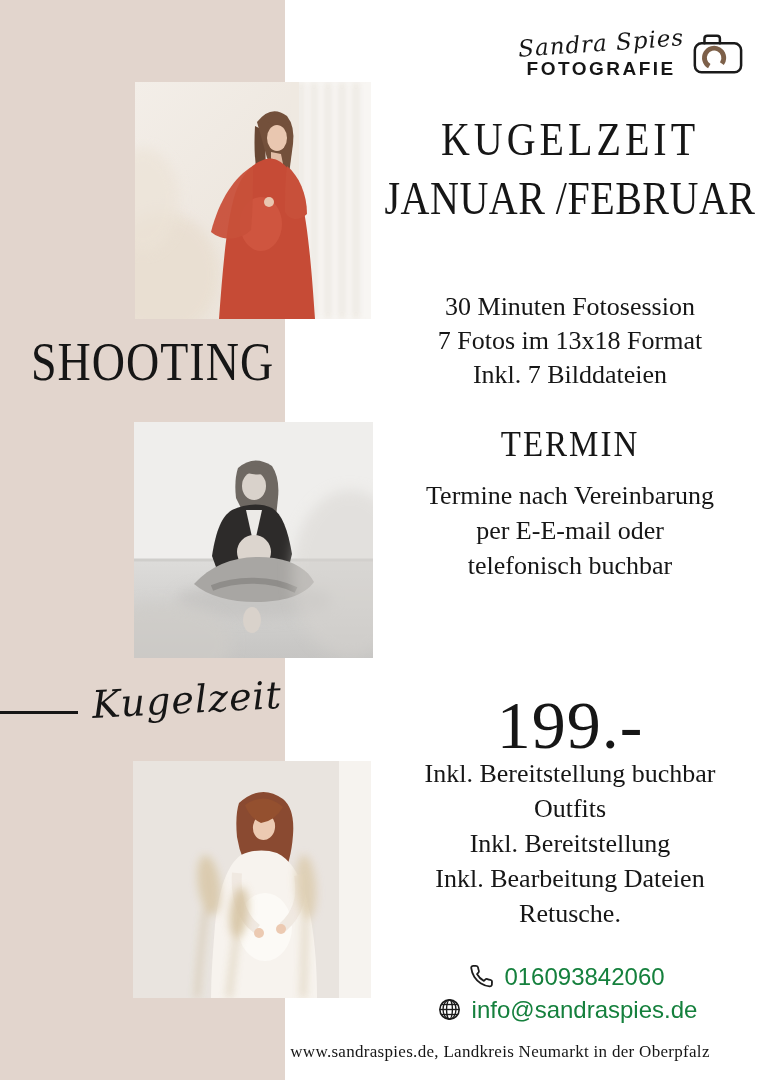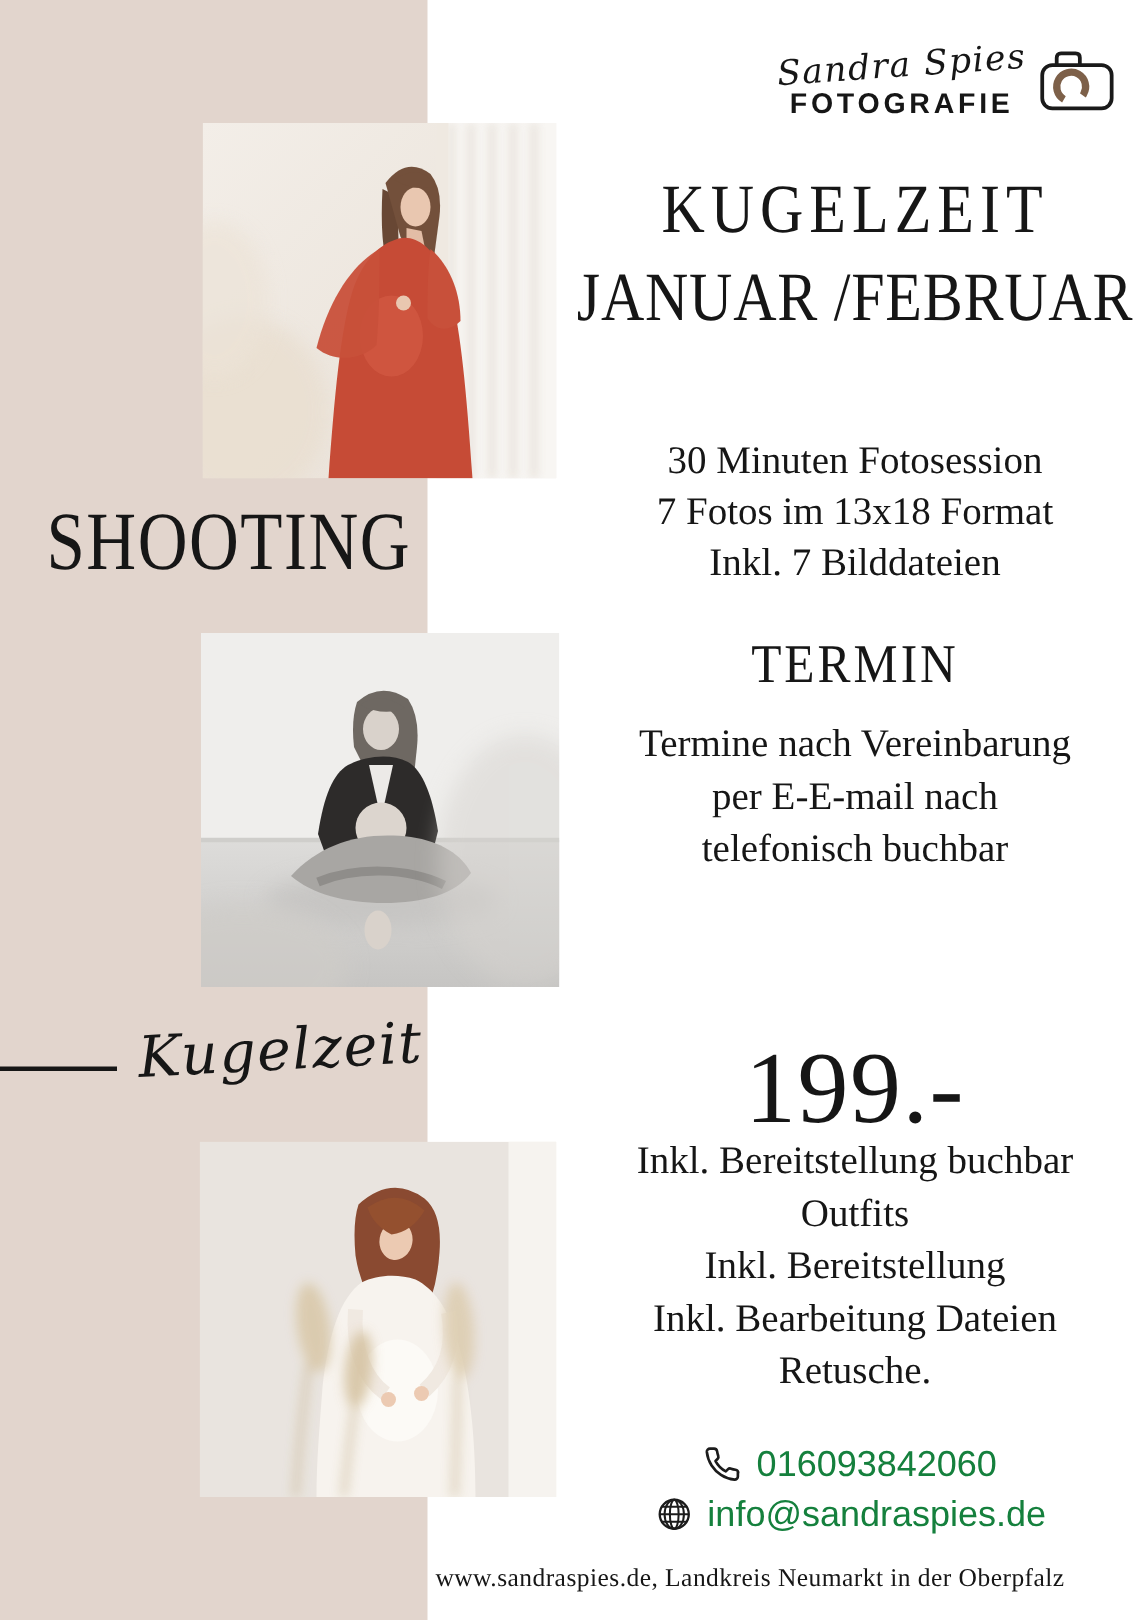--- a/index.html
+++ b/index.html
@@ -191,21 +191,21 @@
 
   <div class="rc session-details">
     <div>30 Minuten Fotosession</div>
     <div>7 Fotos im 13x18 Format</div>
     <div>Inkl. 7 Bilddateien</div>
   </div>
 
   <div class="rc termin-heading">TERMIN</div>
   <div class="rc termin-lines">
     <div>Termine nach Vereinbarung</div>
-    <div>per E-E-mail nach</div>
+    <div>per E-E-mail oder</div>
     <div>telefonisch buchbar</div>
   </div>
 
   <div class="rc price">199.-</div>
   <div class="rc includes">
     <div>Inkl. Bereitstellung buchbar</div>
     <div>Outfits</div>
     <div>Inkl. Bereitstellung</div>
     <div>Inkl. Bearbeitung Dateien</div>
     <div>Retusche.</div>

